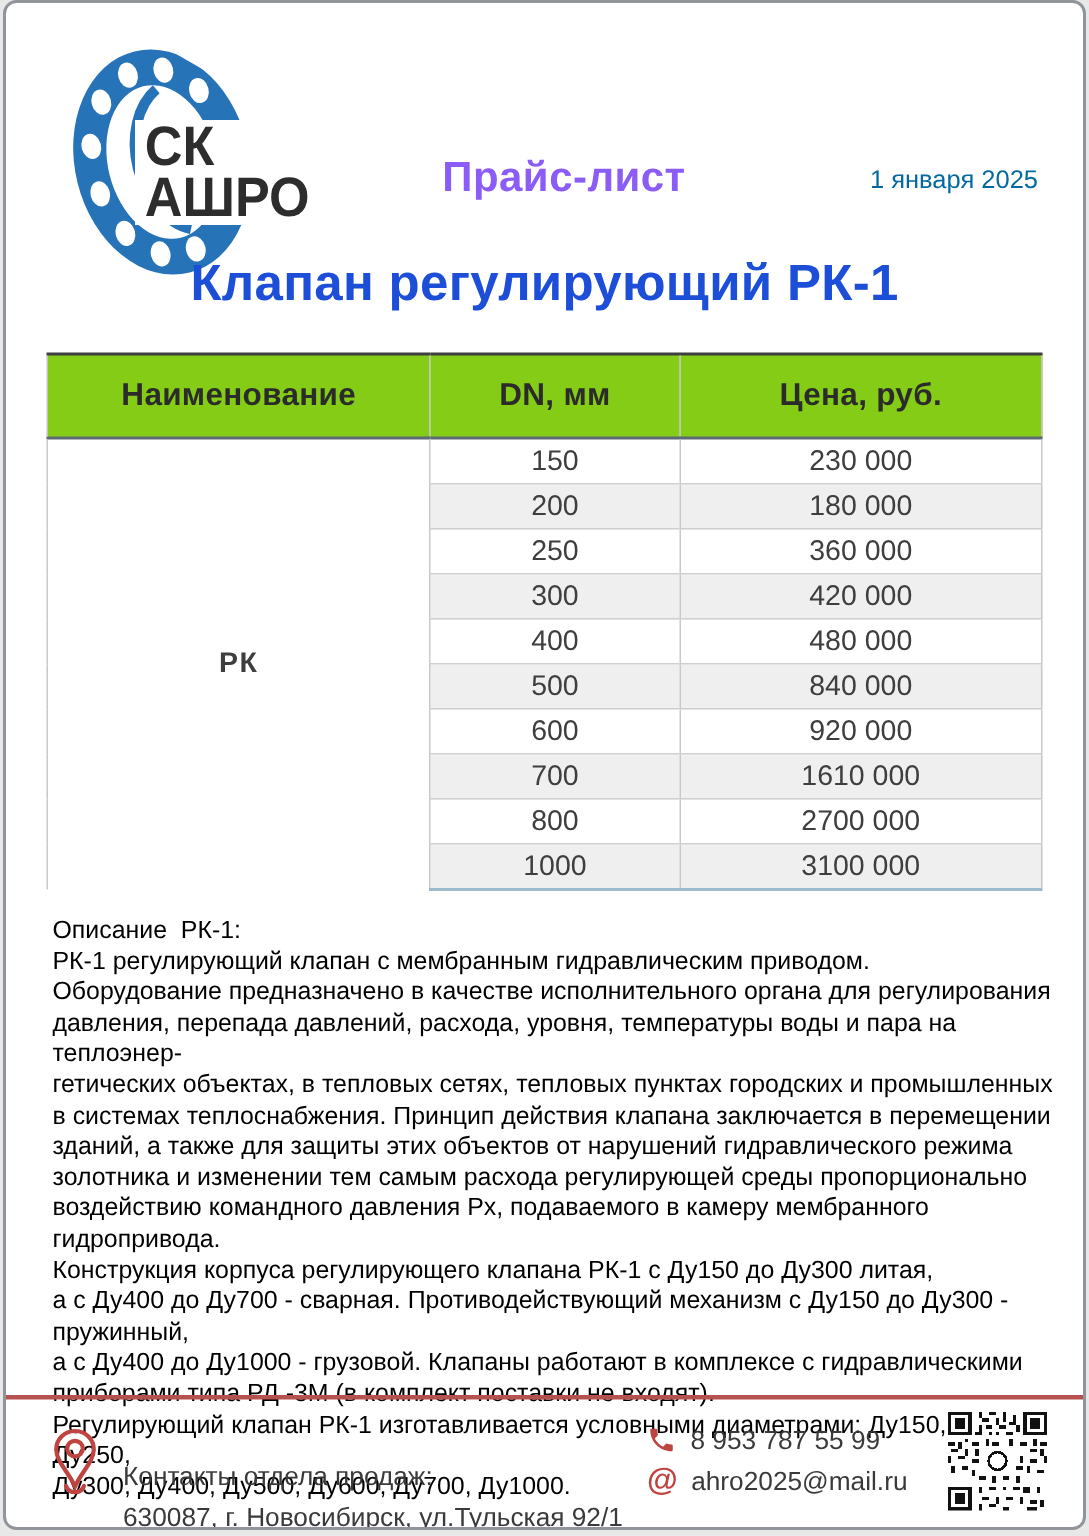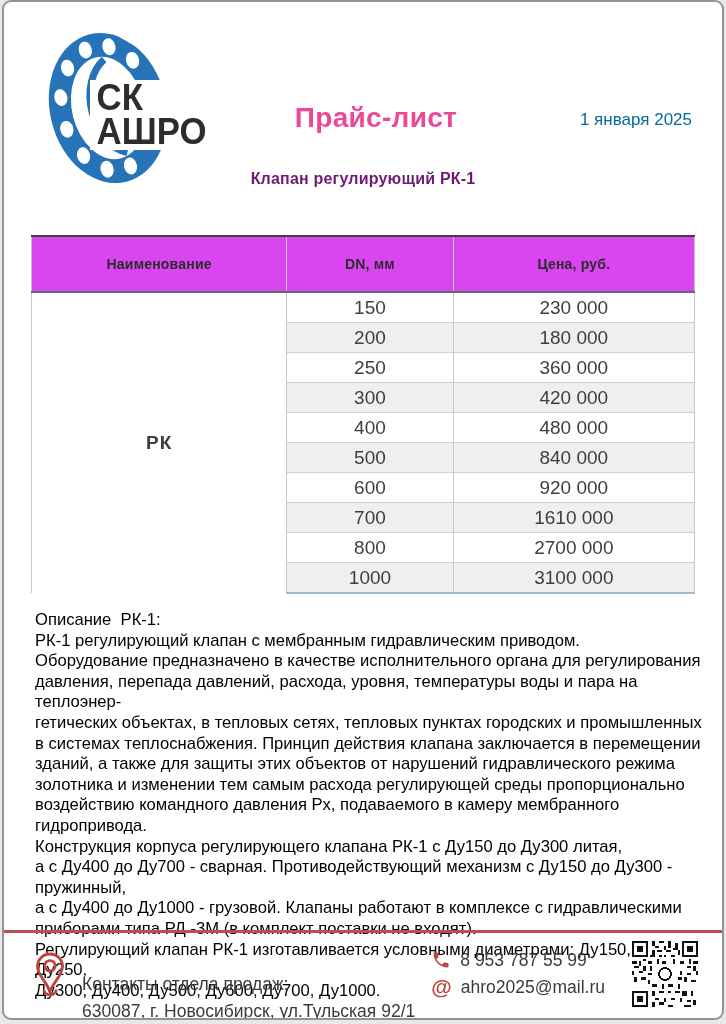--- a/index.html
+++ b/index.html
@@ -20,42 +20,42 @@
   .logo-text{
     position:absolute;left:60px;top:60px;
     background:#ffffff;padding:1px 2px 1px 7px;
     color:#2d2d2d;font-weight:800;
     font-size:37px;line-height:34px;
     transform:scaleX(.94);transform-origin:left top;
     letter-spacing:0px;
   }
   .doc-title{
     position:absolute;left:50%;top:100px;transform:translateX(-42%);
-    font-size:28px;font-weight:800;color:#ec4899;letter-spacing:.3px;
+    font-size:28px;font-weight:800;color:#8b5cf6;letter-spacing:.3px;
   }
   .doc-date{
     position:absolute;right:30px;top:108px;
     font-size:17px;color:#0369a1;
   }
   .product-title{
     position:absolute;left:0;right:0;top:168px;
     text-align:center;
-    font-size:16px;font-weight:800;color:#701a75;letter-spacing:.2px;
+    font-size:34px;font-weight:800;color:#1d4ed8;letter-spacing:.2px;
   }
   
   .price-table-wrap{position:absolute;left:27px;right:27px;top:233px;}
   table.price{width:100%;border-collapse:collapse;table-layout:fixed;}
   table.price col.c1{width:38.5%;} table.price col.c2{width:25.1%;} table.price col.c3{width:36.4%;}
   table.price thead th{
-    background:#d946ef;
+    background:#84cc16;
     border-left:1px solid #c3c3c3;border-right:1px solid #c3c3c3;
     border-top:2px solid #3f3f3f;
     border-bottom:2px solid #5c6a74;
     height:52px;
-    font-size:14px;font-weight:800;color:#2b2b2b;
+    font-size:21px;font-weight:800;color:#2b2b2b;
     text-align:center;letter-spacing:.2px;
   }
   table.price tbody td{
     height:29px;
     text-align:center;vertical-align:middle;
     font-size:19px;color:#3e3e3e;
     border-left:1px solid #c9c9c9;border-right:1px solid #c9c9c9;
     border-top:1px solid #cfcfcf;
     padding:0;
   }

